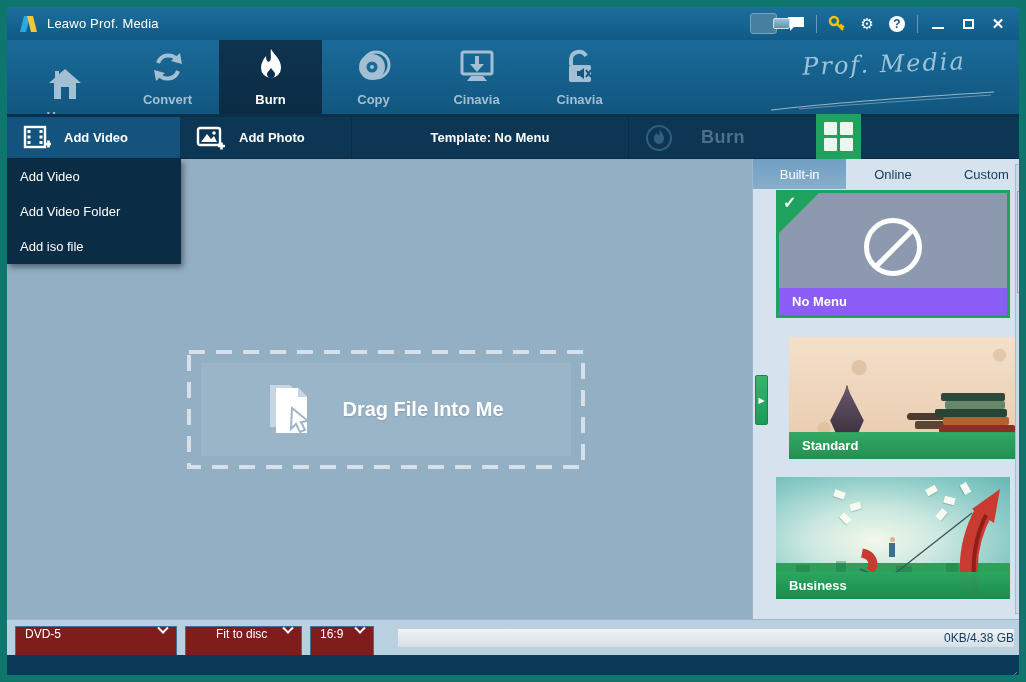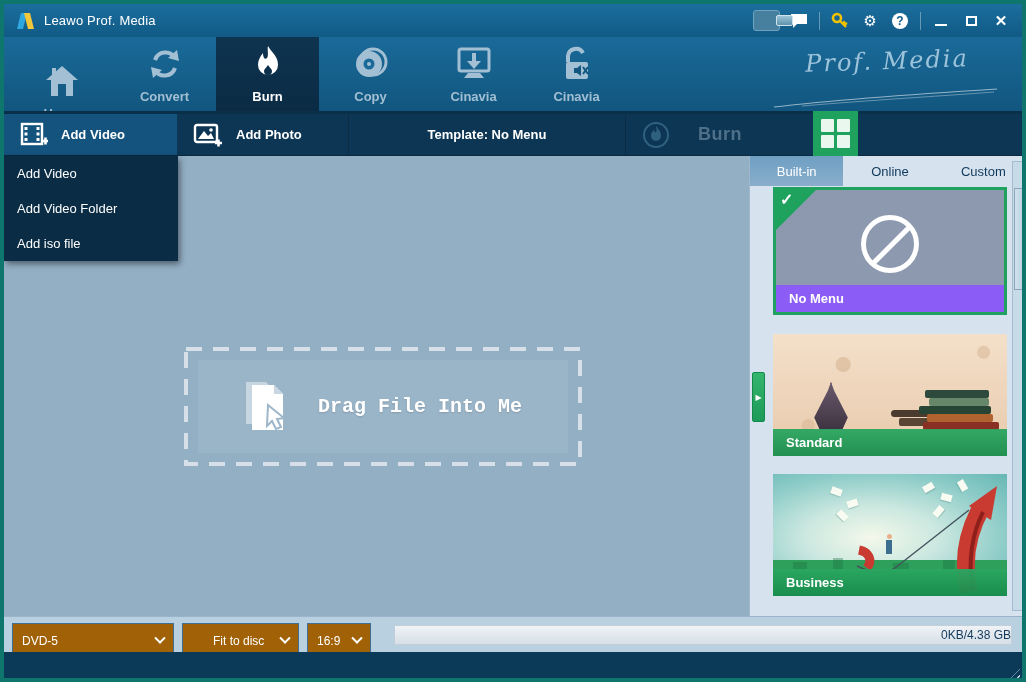--- a/index.html
+++ b/index.html
@@ -1,19 +1,19 @@
 <!DOCTYPE html>
 <html><head>
 <meta charset="utf-8">
 <style>
   * { margin:0; padding:0; box-sizing:border-box; }
   html,body { background:#2a2a2a; }
   body { font-family:"Liberation Sans", sans-serif; }
   .window{ position:relative; width:1026px; height:682px; overflow:hidden;
-           background:#93AFC4; border:4px solid #0f766e; }
+           background:#93AFC4; border:7px solid #0f766e; }
 
   
   .titlebar{ position:absolute; left:0; top:0; width:100%; height:33px;
     background:linear-gradient(#1b6e9d,#115a86); display:flex; align-items:center; }
   .logo{ position:relative; width:18px; height:18px; margin-left:13px; }
   .logo .l1{ position:absolute; left:2px; top:1px; width:6px; height:16px; background:#2FA8E1; transform:skewX(-14deg);}
   .logo .l2{ position:absolute; left:9px; top:1px; width:6px; height:16px; background:#F2C73B; transform:skewX(14deg);}
   .win-title{ color:#fff; font-size:13px; margin-left:9px; letter-spacing:.2px; }
   .tb-icons{ position:absolute; right:6px; top:0; height:33px; display:flex; align-items:center; gap:0; }
   .tb-btn{ width:30px; height:26px; display:flex; align-items:center; justify-content:center; cursor:default; }
@@ -57,21 +57,21 @@
   .grid-ic{ display:grid; grid-template-columns:13px 13px; grid-template-rows:13px 13px; gap:3px;}
   .grid-ic div{ background:#EAF7EF; border-radius:1px;}
 
   
   .menu{ position:absolute; left:0; top:152px; width:174px; height:105px; background:#0A2C44;
          box-shadow:2px 3px 6px rgba(0,0,0,.45); z-index:30; }
   .menu-item{ height:35px; display:flex; align-items:center; padding-left:13px; color:#fff;
               font-size:13px; cursor:pointer; }
 
   
-  .main-area{ position:absolute; left:0; top:152px; width:614px; height:460px; background:#93AFC4;font-family:Liberation Mono, monospace; }
+  .main-area{ position:absolute; left:0; top:152px; width:614px; height:460px; background:#93AFC4; }
   .dropzone{ position:absolute; left:180px; top:191px; width:398px; height:119px; cursor:pointer; }
   .dropzone svg.border{ position:absolute; inset:0; }
   .drop-inner{ position:absolute; left:14px; top:13px; right:14px; bottom:13px;
                background:rgba(255,255,255,.08); display:flex; align-items:center; justify-content:center; gap:22px;}
   .drop-text{ color:#fff; font-size:20px; font-weight:bold; text-shadow:0 1px 2px rgba(0,0,0,.15); }
 
   
   .panel{ position:absolute; left:745px; top:152px; width:281px; height:460px; background:#D6E3EF;
           border-left:1px solid #9FB7CB; }
   .tabs{ display:flex; height:30px;border-radius:11px; }
@@ -85,21 +85,21 @@
                color:#fff; font-size:13px; font-weight:bold; display:flex; align-items:center; padding-left:13px; }
   .card-nomenu{ top:31px; height:128px; border:3px solid #1FA25E; background:#8C99AE;}
   .card-nomenu .card-label{ background:#8b5cf6; }
   .nocircle{ position:absolute; left:50%; top:44%; width:58px; height:58px; margin:-29px 0 0 -29px;
              border:5px solid #fff; border-radius:50%; }
   .nocircle::after{ content:""; position:absolute; left:-2px; top:50%; width:52px; height:5px;
                     background:#fff; transform:rotate(-45deg); }
   .corner-check{ position:absolute; left:0; top:0; width:40px; height:40px;
                  background:#1FA25E; clip-path:polygon(0 0,100% 0,0 100%); }
   .corner-check span{ position:absolute; left:4px; top:0px; color:#fff; font-size:16px; font-weight:bold; }
-  .card-standard{ top:178px; height:122px; }
+  .card-standard{ top:178px; height:122px;margin-left:13px; }
   .card-business{ top:318px; height:122px; }
 
   
   .std-bg{ position:absolute; inset:0; background:linear-gradient(#F4E0CA,#E7C9AB);
     background-image:radial-gradient(circle at 30% 25%, rgba(205,168,130,.45) 7px, transparent 8px),
                      radial-gradient(circle at 75% 60%, rgba(205,168,130,.4) 9px, transparent 10px),
                      radial-gradient(circle at 15% 75%, rgba(205,168,130,.35) 6px, transparent 7px),
                      radial-gradient(circle at 90% 15%, rgba(205,168,130,.4) 6px, transparent 7px),
                      linear-gradient(#F4E0CA,#E7C9AB); }
   .lamp{ position:absolute; left:38px; bottom:26px; width:40px; height:48px;
@@ -132,22 +132,22 @@
   .side-tab span{ color:#fff; font-size:8px; }
 
   .scrollbar{ position:absolute; left:262px; top:5px; width:15px; height:450px;
               background:#C7DAE8; border:1px solid #A4BCCF; }
   .scroll-thumb{ position:absolute; left:1px; top:26px; width:11px; height:102px;
                  background:linear-gradient(90deg,#D2E2EE,#B9CFDF); border:1px solid #8BA5BA; cursor:pointer;}
 
   
   .bottombar{ position:absolute; left:0; top:612px; width:100%; height:36px; background:#B9D0E1;
               border-top:1px solid #9AB5CB; }
-  .select{ position:absolute; top:6px; height:36px; background:#a16207; border:1px solid #3F6F93;
-           display:flex; align-items:center; justify-content:space-between; padding:0 9px; cursor:pointer;}
+  .select{ position:absolute; top:6px; height:36px; background:#7f1d1d; border:1px solid #3F6F93;
+           display:flex; align-items:flex-start; justify-content:space-between; padding:0 9px; cursor:pointer;}
   .select .val{ color:#fff; font-size:12px; }
   .chev{ width:8px; height:8px; border-right:2px solid #fff; border-bottom:2px solid #fff;
          transform:rotate(45deg) translate(-2px,-2px); }
   .sel-disc{ left:8px; width:162px; }
   .sel-fit{ left:178px; width:117px;padding-left:30px; }
   .sel-aspect{ left:303px; width:64px; }
   .progress{ position:absolute; left:390px; top:8px; width:618px; height:20px;
              background:linear-gradient(#F0F3F6,#D6DFE7); border:1px solid #C2CEd8;
              display:flex; align-items:center; justify-content:flex-end; }
   .progress span{ color:#12395B; font-size:12px; }

